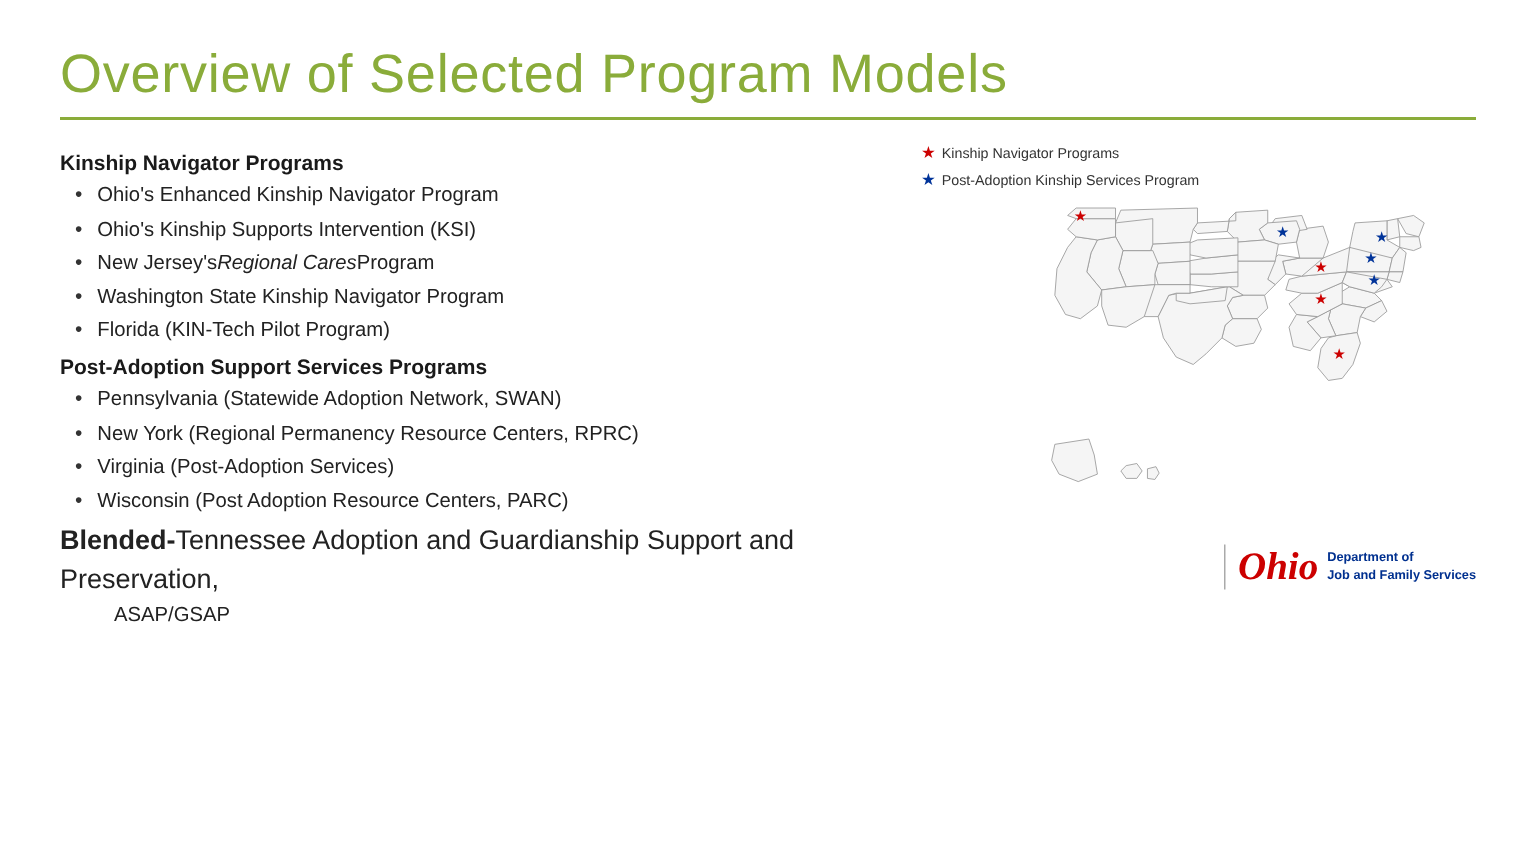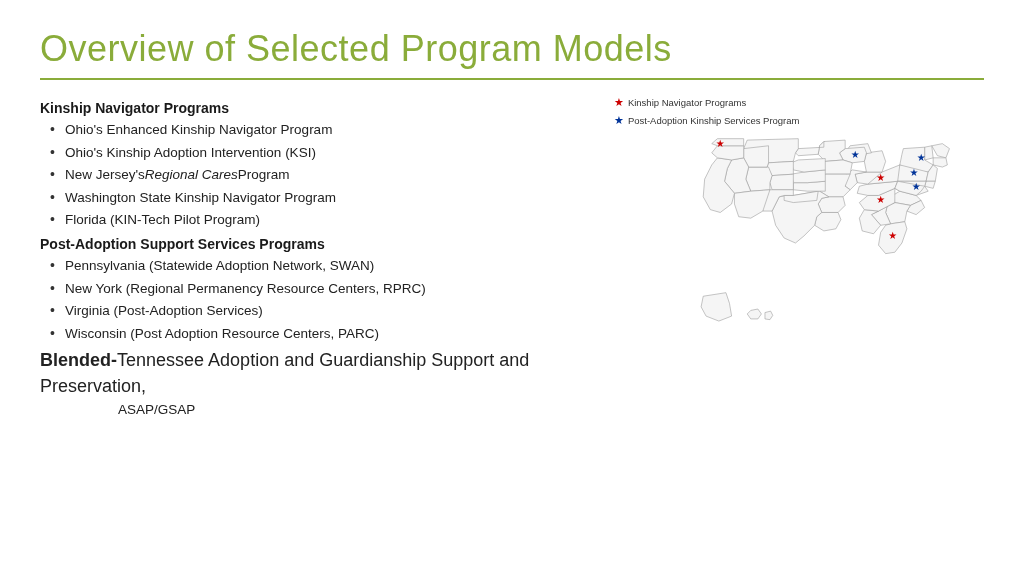--- a/index.html
+++ b/index.html
@@ -72,21 +72,21 @@
     .bold { font-weight: bold; }
     .blended-line {
       font-size: 18px;
       color: #222;
       margin-top: 4px;
       line-height: 1.45;
     }
     .blended-indent {
       font-size: 13.5px;
       color: #222;
-      margin-left: 78px;
+      margin-left: 36px;
       line-height: 1.45;
     }
 
     
     .right-panel {
       width: 380px;
       flex-shrink: 0;
       display: flex;
       flex-direction: column;
       align-items: flex-end;
@@ -139,21 +139,21 @@
   <h1 class="title">Overview of Selected Program Models</h1>
   <div class="divider"></div>
 
   <div class="content-area">
 
     <div class="left-panel">
 
       <div class="section-heading">Kinship Navigator Programs</div>
       <ul class="bullet-list">
         <li>Ohio's Enhanced Kinship Navigator Program</li>
-        <li>Ohio's Kinship Adoption Intervention (KSI)</li>
+        <li>Ohio's Kinship Supports Intervention (KSI)</li>
         <li>New Jersey's <em class="italic">Regional Cares</em> Program</li>
         <li>Washington State Kinship Navigator Program</li>
         <li>Florida (KIN-Tech Pilot Program)</li>
       </ul>
 
       <div class="section-heading">Post-Adoption Support Services Programs</div>
       <ul class="bullet-list">
         <li>Pennsylvania (Statewide Adoption Network, SWAN)</li>
         <li>New York (Regional Permanency Resource Centers, RPRC)</li>
         <li>Virginia (Post-Adoption Services)</li>
@@ -293,17 +293,24 @@
         <text x="408" y="80" font-size="14" fill="#003399" text-anchor="middle">★</text>
 
         <text x="322" y="35" font-size="14" fill="#003399" text-anchor="middle">★</text>
 
         <text x="358" y="98" font-size="14" fill="#cc0000" text-anchor="middle">★</text>
       </svg>
 
       <div class="logo-row">
 
 
+        <div class="ohio-block">
+          <div style="font-family:Georgia,serif;font-size:26px;font-weight:bold;color:#cc0000;font-style:italic;">Ohio</div>
+          <div>
+            <div style="font-size:8.5px;font-weight:bold;color:#00308F;line-height:1.4;">Department of</div>
+            <div style="font-size:8.5px;font-weight:bold;color:#00308F;line-height:1.4;">Job and Family Services</div>
+          </div>
+        </div>
       </div>
 
     </div>
   </div>
 </div>
 
 </body></html>

